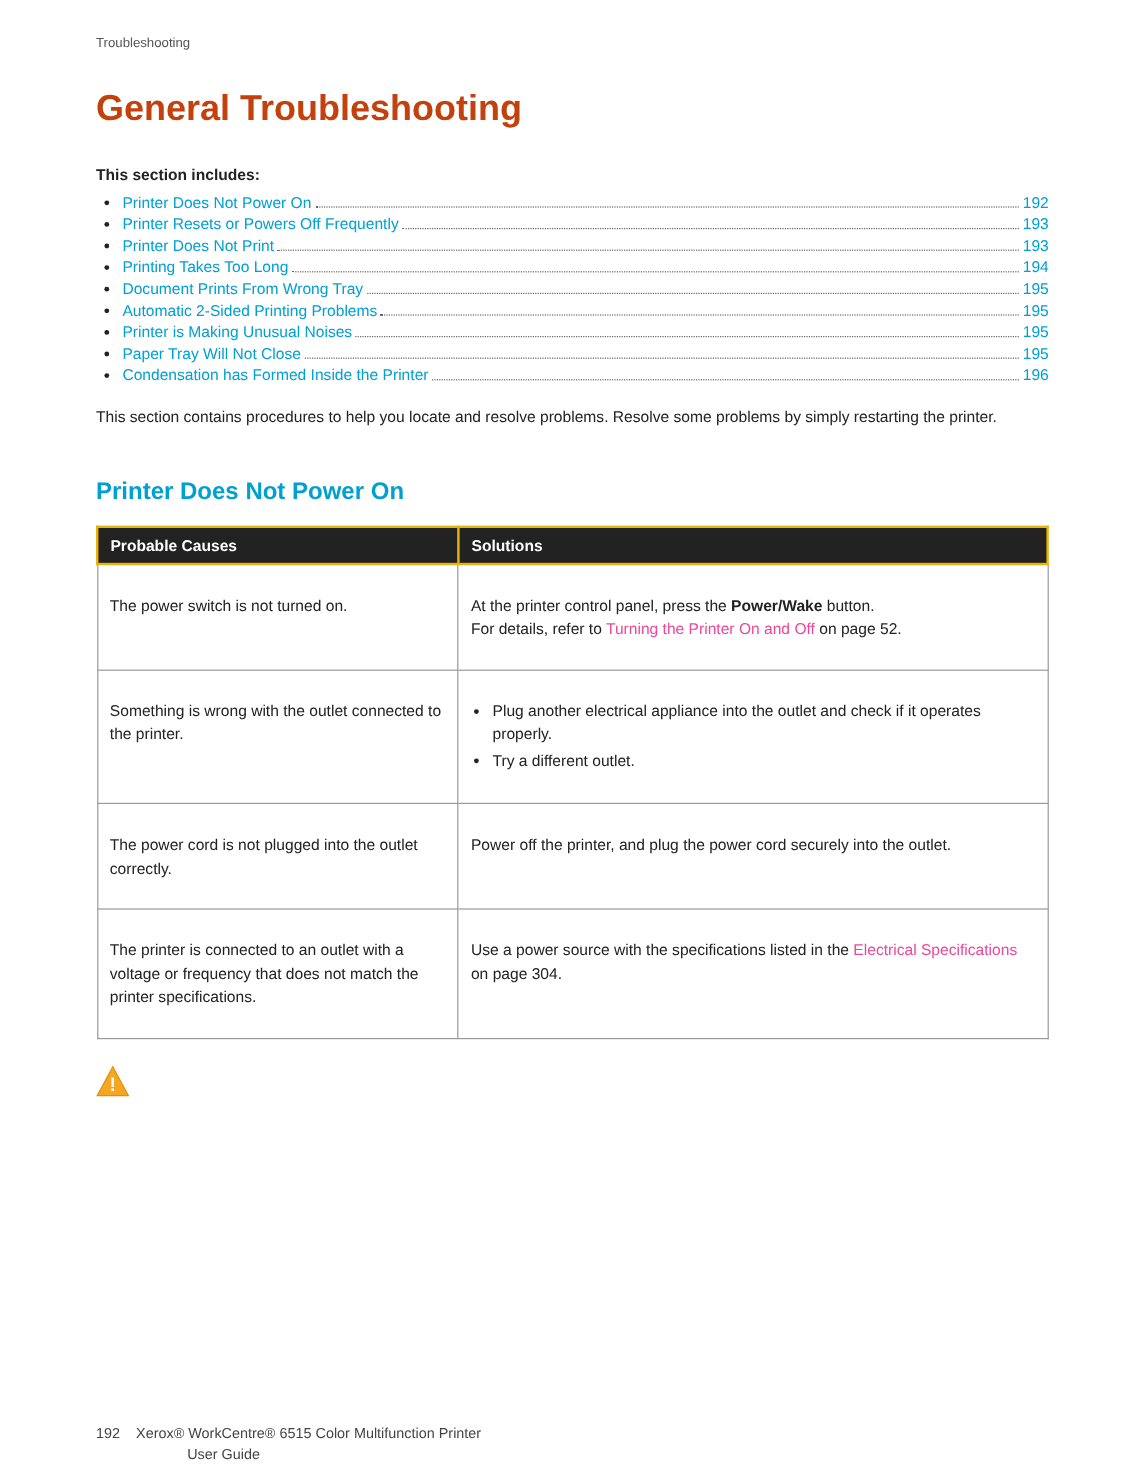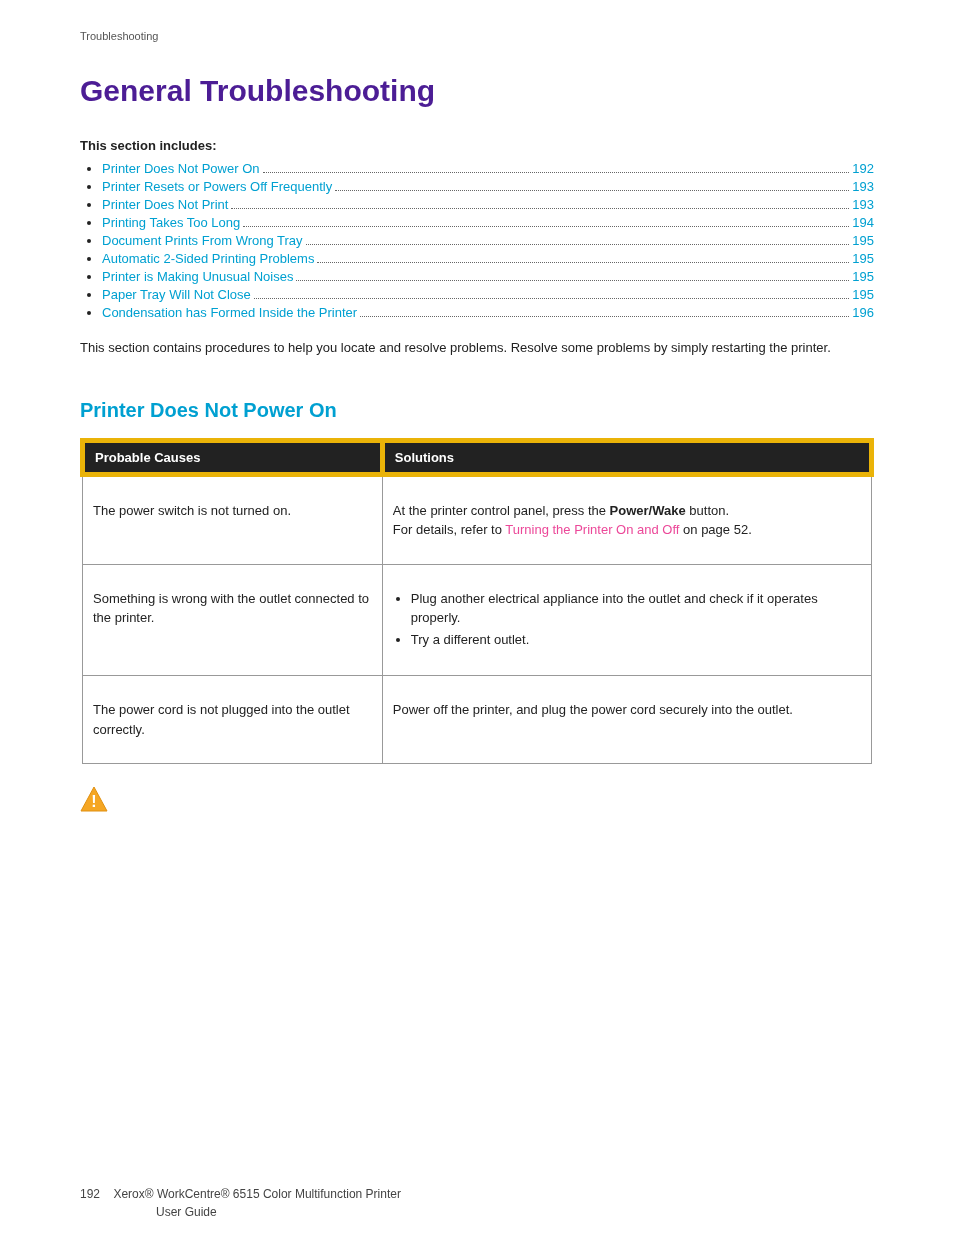--- a/index.html
+++ b/index.html
@@ -16,21 +16,21 @@
 
     .breadcrumb {
       font-size: 11px;
       color: #555;
       margin-bottom: 32px;
     }
 
     .page-title {
       font-size: 30px;
       font-weight: bold;
-      color: #4c1d95;
+      color: #c2410c;
       margin-bottom: 30px;
     }
 
     .section-includes {
       font-size: 13px;
       font-weight: bold;
       margin-bottom: 8px;
     }
 
     .toc-list {
@@ -85,21 +85,21 @@
       margin-bottom: 20px;
     }
 
     .trouble-table th {
       background: #222;
       color: #fff;
       font-size: 13px;
       font-weight: bold;
       padding: 7px 10px;
       text-align: left;
-      border: 5px solid #eab308;
+      border: 2px solid #eab308;
     }
 
     .trouble-table td {
       font-size: 13px;
       padding: 24px 10px;
       border: 1px solid #999;
       vertical-align: top;
       line-height: 1.5;
     }
 
@@ -256,20 +256,24 @@
           <ul class="sol-bullet-list">
             <li>Plug another electrical appliance into the outlet and check if it operates properly.</li>
             <li>Try a different outlet.</li>
           </ul>
         </td>
       </tr>
       <tr>
         <td>The power cord is not plugged into the outlet correctly.</td>
         <td>Power off the printer, and plug the power cord securely into the outlet.</td>
       </tr>
+      <tr>
+        <td>The printer is connected to an outlet with a voltage or frequency that does not match the printer specifications.</td>
+        <td>Use a power source with the specifications listed in the <span class="sol-link">Electrical Specifications</span> on page 304.</td>
+      </tr>
     </tbody>
 </table>
 
 <div class="caution-box">
   <svg class="caution-icon" viewBox="0 0 28 28" xmlns="http://www.w3.org/2000/svg">
     <polygon points="14,2 27,26 1,26" fill="#f5a623" stroke="#e09010" stroke-width="1"></polygon>
     <text x="14" y="22" text-anchor="middle" font-size="16" font-weight="bold" fill="#fff">!</text>
   </svg>
 </div>
 

